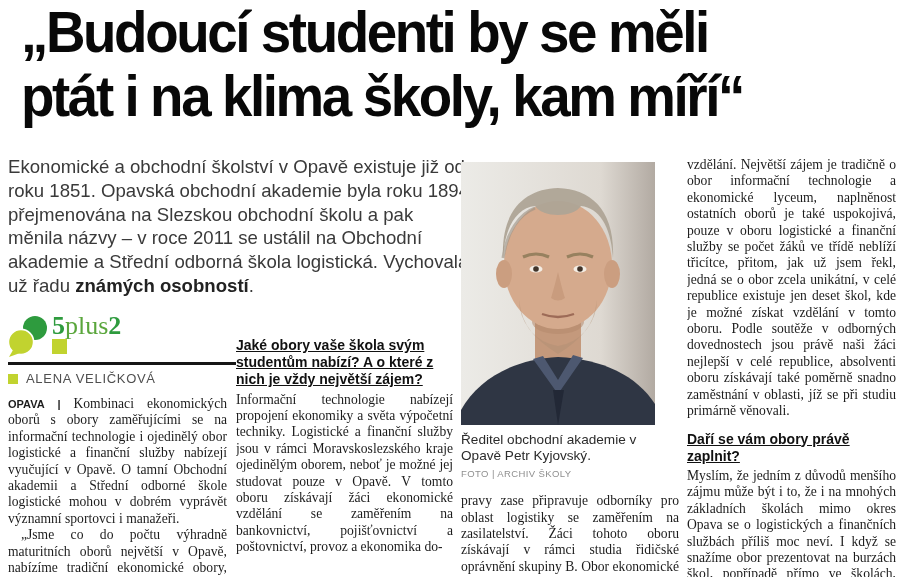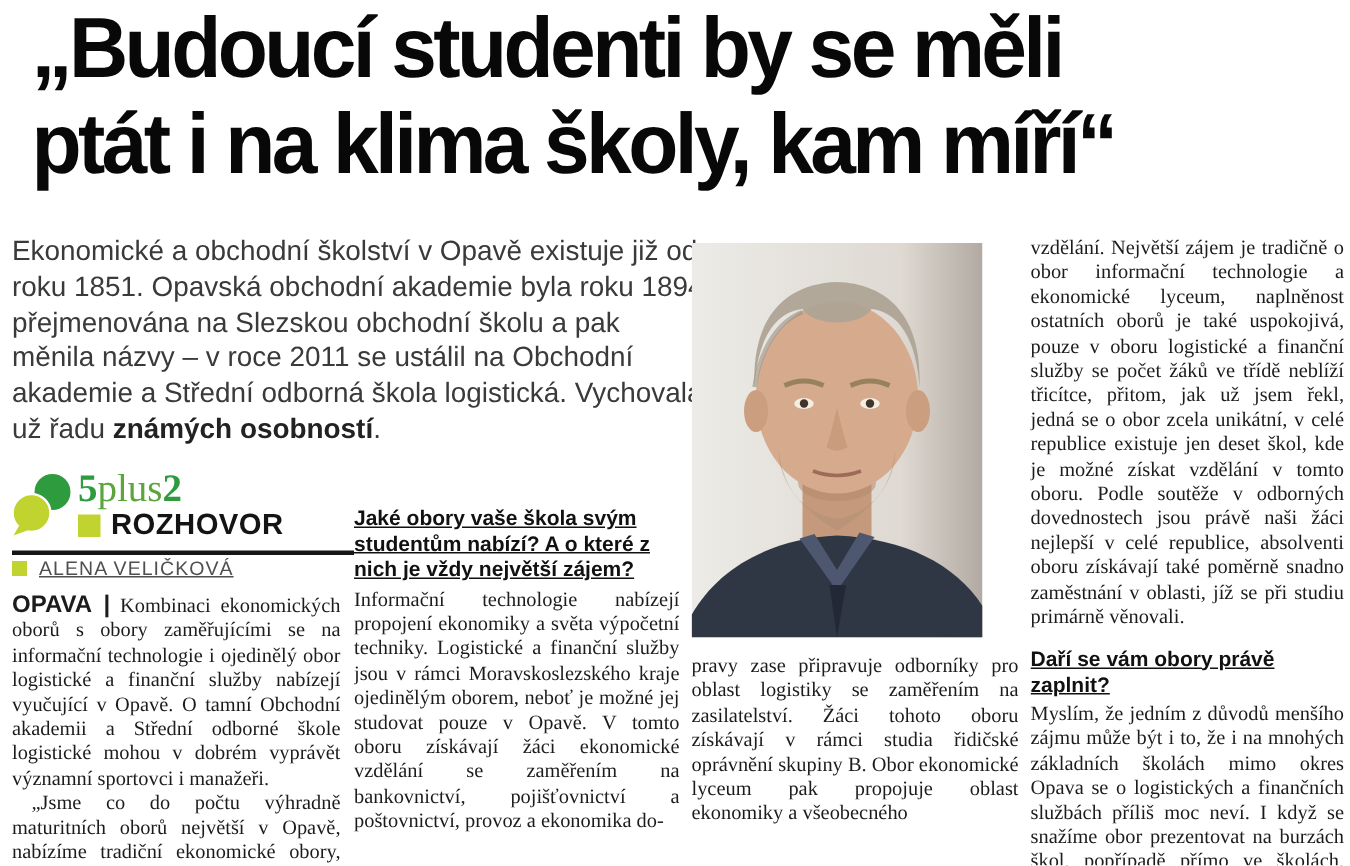--- a/index.html
+++ b/index.html
@@ -25,31 +25,31 @@
   .brand-name{font-family:Liberation Serif, serif;font-size:26px;
     font-weight:bold;color:#2e9b3e;line-height:22px;}
   .brand-name .plus{font-weight:normal;color:#5aa63c;}
   .brand-row2{display:flex;align-items:center;gap:7px;margin-top:2px;}
   .sq{width:15px;height:15px;background:#c1d32f;flex:0 0 15px;}
   .section{font-family:"Liberation Sans",sans-serif;font-size:19.5px;
     font-weight:bold;letter-spacing:.3px;color:#141414;}
   .brand-rule{margin-top:5px;height:3px;background:#161616;width:228px;}
   
   .author{position:absolute;left:8px;top:371px;display:flex;align-items:center;gap:8px;
-    font-family:"Liberation Sans",sans-serif;font-size:13px;letter-spacing:.7px;color:#4f4f4f;text-decoration:underline;}
+    font-family:"Liberation Sans",sans-serif;font-size:13px;letter-spacing:.7px;color:#4f4f4f;}
   .sq2{width:10px;height:10px;background:#c1d32f;flex:0 0 10px;}
   
   .col{position:absolute;overflow:hidden;}
   .col-1{left:8px;top:396px;width:219px;height:181px;}
   .col-2{left:236px;top:326px;width:217px;height:251px;}
   .col-3{left:461px;top:162px;width:218px;height:415px;}
   .col-4{left:687px;top:157px;width:209px;height:420px;}
   .col p{margin:0;font-size:13.6px;line-height:16.4px;text-align:justify;}
   p.indent{text-indent:13px;}
-  .dateline{font-family:"Liberation Sans",sans-serif;font-weight:bold;font-size:16px;}
+  .dateline{font-family:"Liberation Sans",sans-serif;font-weight:bold;font-size:11px;}
   p.question{font-family:"Liberation Sans",sans-serif;font-weight:bold;
     font-size:14px;line-height:17.2px;text-align:left;color:#111;margin:11px 0 3px 0;text-decoration:underline;}
   
   .photo{display:block;width:194px;height:263px;}
   .caption{font-family:"Liberation Sans",sans-serif;font-size:13.2px;line-height:17px;
     color:#2b2b2b;margin:7px 0 0 0 !important;text-align:left !important;width:205px;}
   .credit{font-size:9.5px;color:#8f8f8f;letter-spacing:.4px;white-space:nowrap;}
   .col-3 .after-photo{margin-top:11px;}
 </style>
 </head>
@@ -67,21 +67,20 @@
     <svg class="bubbles" viewBox="0 0 42 42" aria-hidden="true">
       <circle cx="27" cy="13" r="12" fill="#2e9b3e"></circle>
       <path d="M19,21 L13,30 L25,24 Z" fill="#2e9b3e"></path>
       <circle cx="13" cy="27" r="12.6" fill="#c1d32f" stroke="#ffffff" stroke-width="1.6"></circle>
       <path d="M5,35 L1,42 L12,38 Z" fill="#c1d32f"></path>
     </svg>
     <div class="brand-words">
       <div class="brand-name"><b>5</b><span class="plus">plus</span><b>2</b></div>
       <div class="brand-row2">
         <span class="sq"></span>
-        <span class="section">ROZHOVOR</span>
       </div>
     </div>
   </div>
   <div class="brand-rule"></div>
 </div>
 
 <div class="author">
   <span class="sq2"></span>
   <span>ALENA VELIČKOVÁ</span>
 </div>
@@ -130,20 +129,22 @@
     <circle cx="75" cy="107" r="2.8" fill="#41342a"></circle>
     <ellipse cx="119" cy="107" rx="6.5" ry="3.6" fill="#f4ede4"></ellipse>
     <circle cx="119" cy="107" r="2.8" fill="#41342a"></circle>
 
     <path d="M97,110 C94,122 92,130 90,136 Q97,141 104,136 C102,130 100,122 97,110 Z" fill="#c99c7e"></path>
 
     <path d="M81,152 Q97,158 113,152" stroke="#9d6b57" stroke-width="2.4" fill="none"></path>
 
     <path d="M58,138 Q63,178 97,184 Q131,178 136,138 Q136,168 97,192 Q58,168 58,138 Z" fill="#b08f74" opacity=".45"></path>
   </svg>
+  <p class="caption"><span>Ředitel obchodní akademie v Opavě Petr Kyjovský.</span>
+    <span class="credit"><span>FOTO</span> <span>|</span> <span>ARCHIV ŠKOLY</span></span></p>
   <p class="after-photo">pravy zase připravuje odborníky pro oblast logistiky se zaměřením na zasilatelství. Žáci tohoto oboru získávají v rámci studia řidičské oprávnění skupiny B. Obor ekonomické lyceum pak propojuje oblast ekonomiky a všeobecného</p>
 </div>
 
 <div class="col col-4">
   <p>vzdělání. Největší zájem je tradičně o obor informační technologie a ekonomické lyceum, naplněnost ostatních oborů je také uspokojivá, pouze v oboru logistické a finanční služby se počet žáků ve třídě neblíží třicítce, přitom, jak už jsem řekl, jedná se o obor zcela unikátní, v celé republice existuje jen deset škol, kde je možné získat vzdělání v tomto oboru. Podle soutěže v odborných dovednostech jsou právě naši žáci nejlepší v celé republice, absolventi oboru získávají také poměrně snadno zaměstnání v oblasti, jíž se při studiu primárně věnovali.</p>
   <p class="question">Daří se vám obory právě zaplnit?</p>
   <p>Myslím, že jedním z důvodů menšího zájmu může být i to, že i na mnohých základních školách mimo okres Opava se o logistických a finančních službách příliš moc neví. I když se snažíme obor prezentovat na burzách škol, popřípadě přímo ve školách, někdy se stane, že základní škola nechce se středními školami v oblasti prezentace oborů spolupra-</p>
 
 </div>
 

